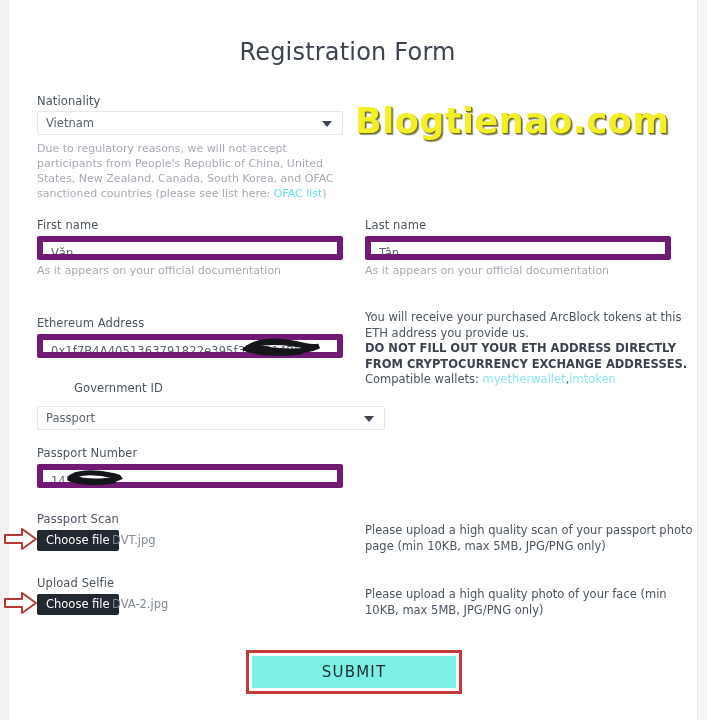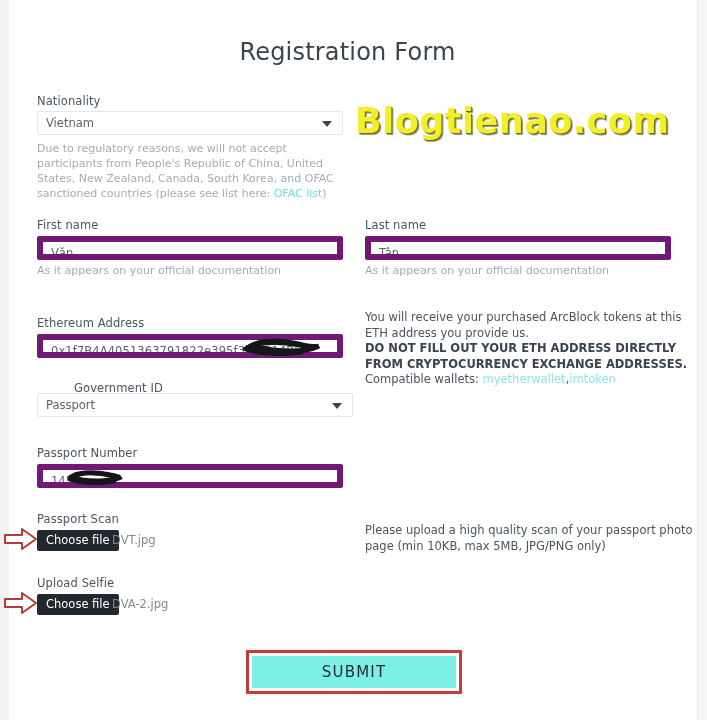--- a/index.html
+++ b/index.html
@@ -213,21 +213,21 @@
     <path d="M10,11 C26,8 46,9 64,13" stroke="#14161a" stroke-width="4" fill="none" stroke-linecap="round"></path>
   </svg>
 
   <div class="blurb" style="left:365px; top:310px; width:326px;">
     <span>You will receive your purchased ArcBlock tokens at this ETH address you provide us.</span><br>
     <span class="strong">DO NOT FILL OUT YOUR ETH ADDRESS DIRECTLY FROM CRYPTOCURRENCY EXCHANGE ADDRESSES.</span><br>
     <span>Compatible wallets: </span><a class="link-pale" href="#">myetherwallet</a><span>,</span><a class="link-pale" href="#">imtoken</a>
   </div>
 
   <div class="fieldlabel" style="left:37px; top:381px;margin-left:37px;">Government ID</div>
-  <div class="select" style="left:37px; top:393px; width:316px;">
+  <div class="select" style="left:37px; top:406px; width:348px;">
     <span>Passport</span>
     <span class="caret"></span>
   </div>
 
   <div class="fieldlabel" style="left:37px; top:446px;">Passport Number</div>
   <div class="input" style="left:37px; top:464px; width:306px;">1455</div>
 
   <svg class="scribble" style="left:68px; top:464px;" width="56" height="24">
     <path d="M3,13 C14,7 28,8 42,11 C48,12 52,14 53,13 C44,17 28,18 14,16 C8,15 4,13 2,15 C12,19 30,20 46,17" stroke="#14161a" stroke-width="5" fill="none" stroke-linecap="round"></path>
     <path d="M8,10 C20,8 34,9 48,12" stroke="#14161a" stroke-width="4" fill="none" stroke-linecap="round"></path>
@@ -244,18 +244,19 @@
   <div class="blurb" style="left:365px; top:523px; width:328px;">Please upload a high quality scan of your passport photo page (min 10KB, max 5MB, JPG/PNG only)</div>
 
   <div class="fieldlabel" style="left:37px; top:576px;">Upload Selfie</div>
   <div class="chooser" style="left:37px; top:594px;">Choose file</div>
   <div class="filename" style="left:112px; top:597px;">DVA-2.jpg</div>
 
   <svg class="annot-arrow" style="left:4px; top:591px;" width="34" height="24">
     <path d="M1,8 L18,8 L18,2 L32,12 L18,22 L18,16 L1,16 Z" fill="#ffffff" stroke="#b73a36" stroke-width="2" stroke-linejoin="round"></path>
   </svg>
 
+  <div class="blurb" style="left:365px; top:587px; width:328px;">Please upload a high quality photo of your face (min 10KB, max 5MB, JPG/PNG only)</div>
 
   <div class="submit-wrap" style="left:246px; top:650px; width:216px; height:44px;">
     <div class="submit-btn">SUBMIT</div>
   </div>
 
 </div>
 
 </body></html>

